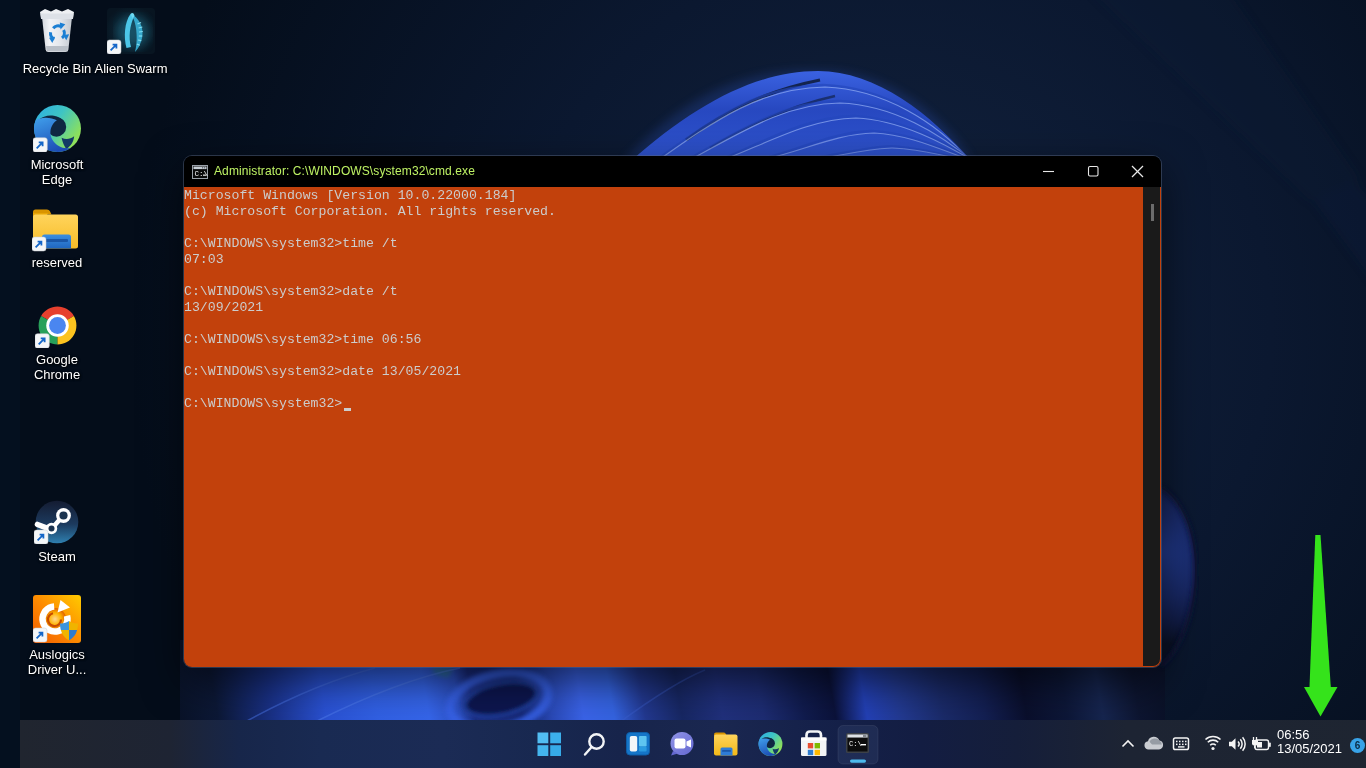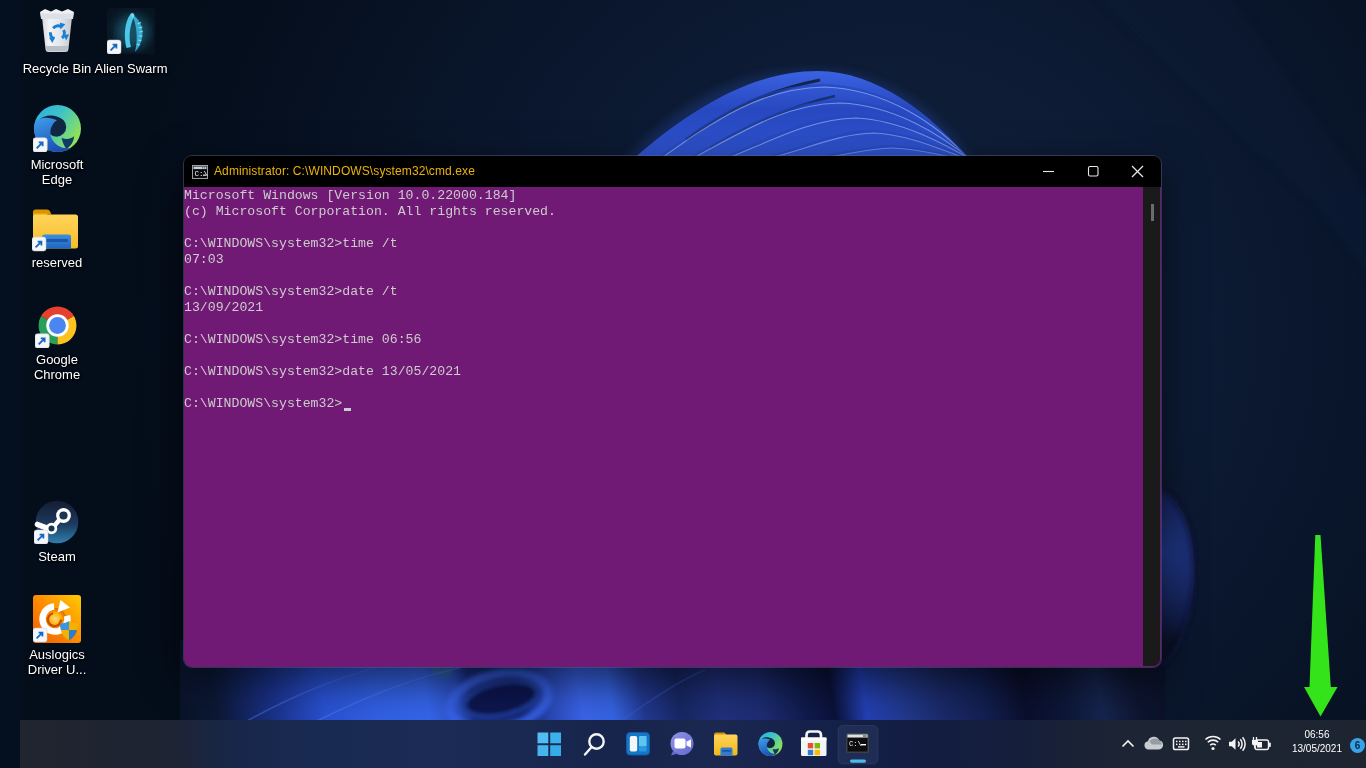--- a/index.html
+++ b/index.html
@@ -8,32 +8,32 @@
   .abs{position:absolute;}
   
   .dicon{position:absolute;width:74px;text-align:center;}
   .dicon .lbl{color:#fff;font-size:13px;line-height:15px;
     text-shadow:1px 1px 2px rgba(0,0,0,.95), 0 0 3px rgba(0,0,0,.8);}
   .dicon svg{display:block;margin:0 auto;}
   
   #win{position:absolute;left:164px;top:156px;width:977px;height:511px;border-radius:8px;
     box-shadow:0 0 0 1px rgba(90,105,130,.45), 0 14px 42px rgba(0,0,0,.6);}
   #titlebar{position:absolute;left:0;top:0;right:0;height:31px;background:#000;border-radius:8px 8px 0 0;}
-  #titlebar .ttl{position:absolute;left:30px;top:8px;font-size:12px;color:#eab308;letter-spacing:.1px;}
-  #console{position:absolute;left:0;top:31px;right:0;bottom:0;background:#701a75;border-radius:0 0 8px 8px;overflow:hidden;}
+  #titlebar .ttl{position:absolute;left:30px;top:8px;font-size:12px;color:#bef264;letter-spacing:.1px;}
+  #console{position:absolute;left:0;top:31px;right:0;bottom:0;background:#c2410c;border-radius:0 0 8px 8px;overflow:hidden;}
   #ctext{position:absolute;left:0px;top:1px;margin:0;font-family:"Liberation Mono",monospace;
     font-size:13.2px;line-height:16px;color:#cccccc;white-space:pre;}
   #cursor{position:absolute;left:160px;top:221px;width:7px;height:3px;background:#cccccc;}
   #sbtrack{position:absolute;right:1px;top:0;bottom:1px;width:17px;background:#1a1a1a;border-radius:0 0 7px 0;}
   #sbthumb{position:absolute;left:967px;top:17px;width:3px;height:17px;background:#6b6b6b;}
   
   #taskbar{position:absolute;left:0;top:720px;width:1366px;height:48px;
     background:linear-gradient(90deg,#20252f 0%,#1e2433 11%,#17264a 16%,#192a52 22%,#1b2b55 31%,
       #182850 38%,#17244b 44%,#1a2750 51%,#15214a 58%,#131d42 66%,#151e3a 73%,#1d2433 81%,#1e2531 100%);}
-  #clock{position:absolute;right:44px;top:7.5px;text-align:center;color:#fff;font-size:10px;line-height:14.5px;}
+  #clock{position:absolute;right:44px;top:7.5px;text-align:left;color:#fff;font-size:13px;line-height:14.5px;}
   #badge{position:absolute;right:21px;top:18px;width:15px;height:15px;border-radius:50%;background:#38a3e8;
     color:#0b2b44;font-size:10px;line-height:15px;text-align:center;font-weight:bold;}
 </style>
 </head>
 <body>
 <div id="stage">
 
   <svg class="abs" width="1366" height="768" viewBox="0 0 1366 768">
     <defs>
       <radialGradient id="bgglow" cx="870" cy="330" r="760" gradientUnits="userSpaceOnUse">

